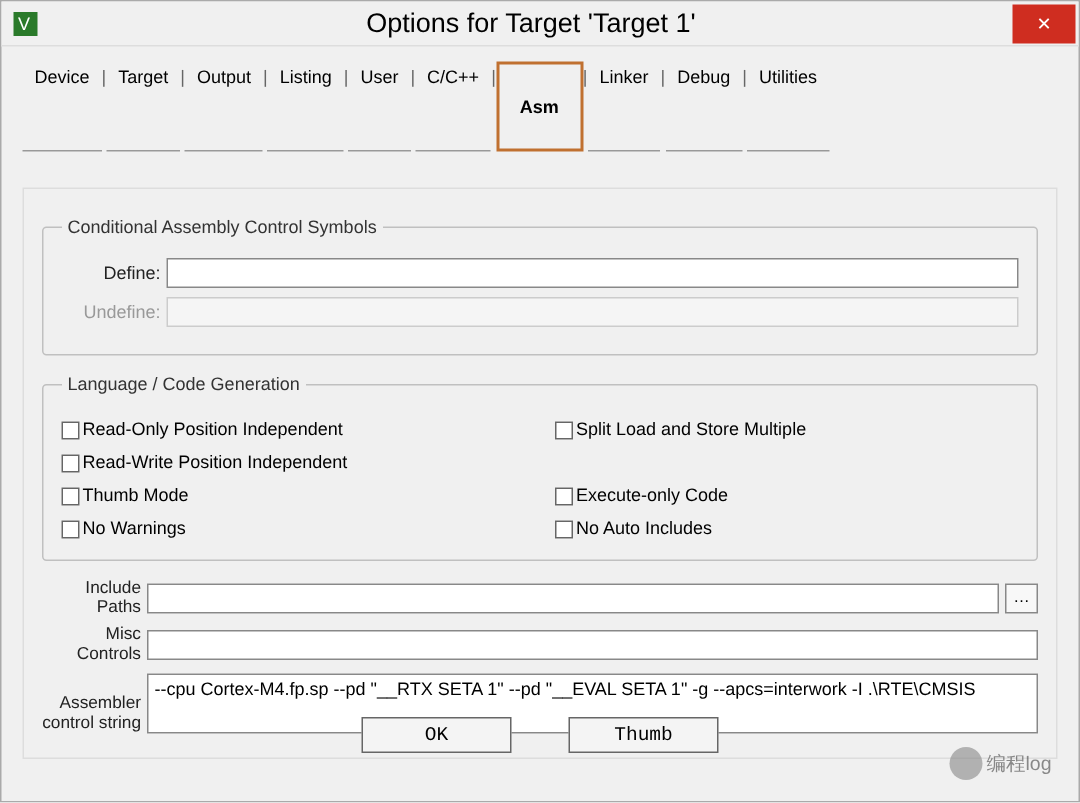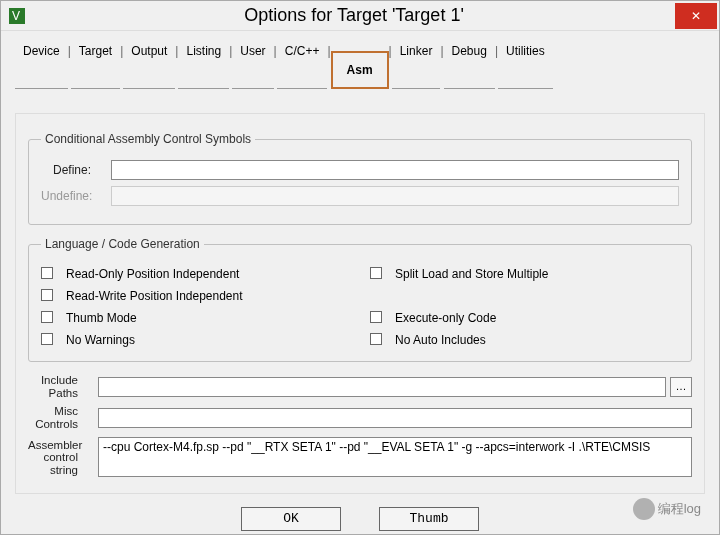--- a/index.html
+++ b/index.html
@@ -4,38 +4,38 @@
 <style>
   * { box-sizing: border-box; font-family: Tahoma, "Segoe UI", sans-serif; font-size: 12px; }
   body { margin: 0; background: #fff; }
   .window { width: 720px; height: 535px; background: #f0f0f0; position: relative; border: 1px solid #aaa; }
   .titlebar { height: 30px; background: #f0f0f0; display: flex; align-items: center; position: relative; border-bottom: 1px solid #ddd; }
   .titlebar .icon { width: 20px; height: 20px; margin: 0 6px; }
   .titlebar .title { flex: 1; text-align: center; font-size: 18px; font-family: "MS Shell Dlg", sans-serif; }
   .close-btn { width: 42px; height: 26px; background: #cf2d20; color: #fff; display: flex; align-items: center; justify-content: center; font-size: 16px; margin-right: 2px; cursor: pointer; }
   .tabs { margin: 10px 14px 0 14px; display: flex; font-family: "Courier New", monospace; font-size: 13px; }
   .tab { padding: 3px 8px; border: none; border-bottom: 1px solid #999; cursor: pointer; position: relative; }
-  .tab.active { border: 2px solid #c07030; border-bottom: 2px solid #c07030; padding: 10px 14px; font-weight: bold; margin-top: 10px; }
+  .tab.active { border: 2px solid #c07030; border-bottom: 2px solid #c07030; padding: 21px 14px; font-weight: bold; }
   .tab-sep { color: #666; padding: 3px 0; }
   .panel { margin: 24px 14px; border: 1px solid #ddd; padding: 10px 12px; background: #f0f0f0; }
   fieldset { border: 1px solid #c0c0c0; border-radius: 3px; margin: 8px 0 12px 0; padding: 8px 12px 12px 12px; }
   legend { color: #333; font-size: 12px; padding: 0 4px; }
   .row { display: flex; align-items: center; margin: 6px 0; }
-  .label-col { width: 70px; text-align: right; padding-right: 20px; color: #222; }
+  .label-col { width: 70px; text-align: right; padding-right: 4px; color: #222; }
   .label-col.dim { color: #999; }
   input[type=text] { flex: 1; height: 20px; border: 1px solid #888; background: #fff; padding: 2px 4px; }
   input[type=text].dim { background: #f5f5f5; color: #999; border-color: #ccc; }
   textarea { flex: 1; height: 40px; border: 1px solid #888; background: #fff; padding: 2px 4px; font-family: Tahoma, sans-serif; font-size: 12px; resize: none; overflow-y: scroll; }
   .cols2 { display: grid; grid-template-columns: 1fr 1fr; gap: 4px 20px; margin-top: 6px; }
-  .chk { display: flex; align-items: flex-start; gap: 13px; padding: 2px 0; }
+  .chk { display: flex; align-items: flex-end; gap: 2px; padding: 2px 0; }
   .chkbox { width: 12px; height: 12px; border: 1px solid #666; background: #fff; cursor: pointer; }
   .bottom-rows { margin-top: 6px; }
   .bottom-rows .label-col { width: 70px; font-size: 11.5px; line-height: 1.1; }
   .browse-btn { width: 22px; height: 20px; border: 1px solid #888; background: #f8f8f8; margin-left: 4px; cursor: pointer; text-align: center; line-height: 16px; font-size: 11px; }
-  .btn-bar { position: absolute; bottom: 3px; left: 0; right: 0; display: flex; justify-content: center; gap: 38px; }
+  .btn-bar { position: absolute; bottom: 32px; left: 0; right: 0; display: flex; justify-content: center; gap: 38px; }
   .btn { width: 100px; height: 24px; border: 1px solid #666; background: #f4f4f4; font-family: "Courier New", monospace; font-size: 13px; cursor: pointer; text-align: center; line-height: 22px; }
   .watermark { position: absolute; right: 18px; bottom: 14px; display: flex; align-items: center; gap: 3px; opacity: 0.6; }
   .watermark .wx { width: 22px; height: 22px; border-radius: 50%; background: #888; }
   .watermark span { font-size: 13px; font-family: sans-serif; color: #444; }
 </style>
 </head>
 <body>
 
 <div class="window">
   <div class="titlebar">

